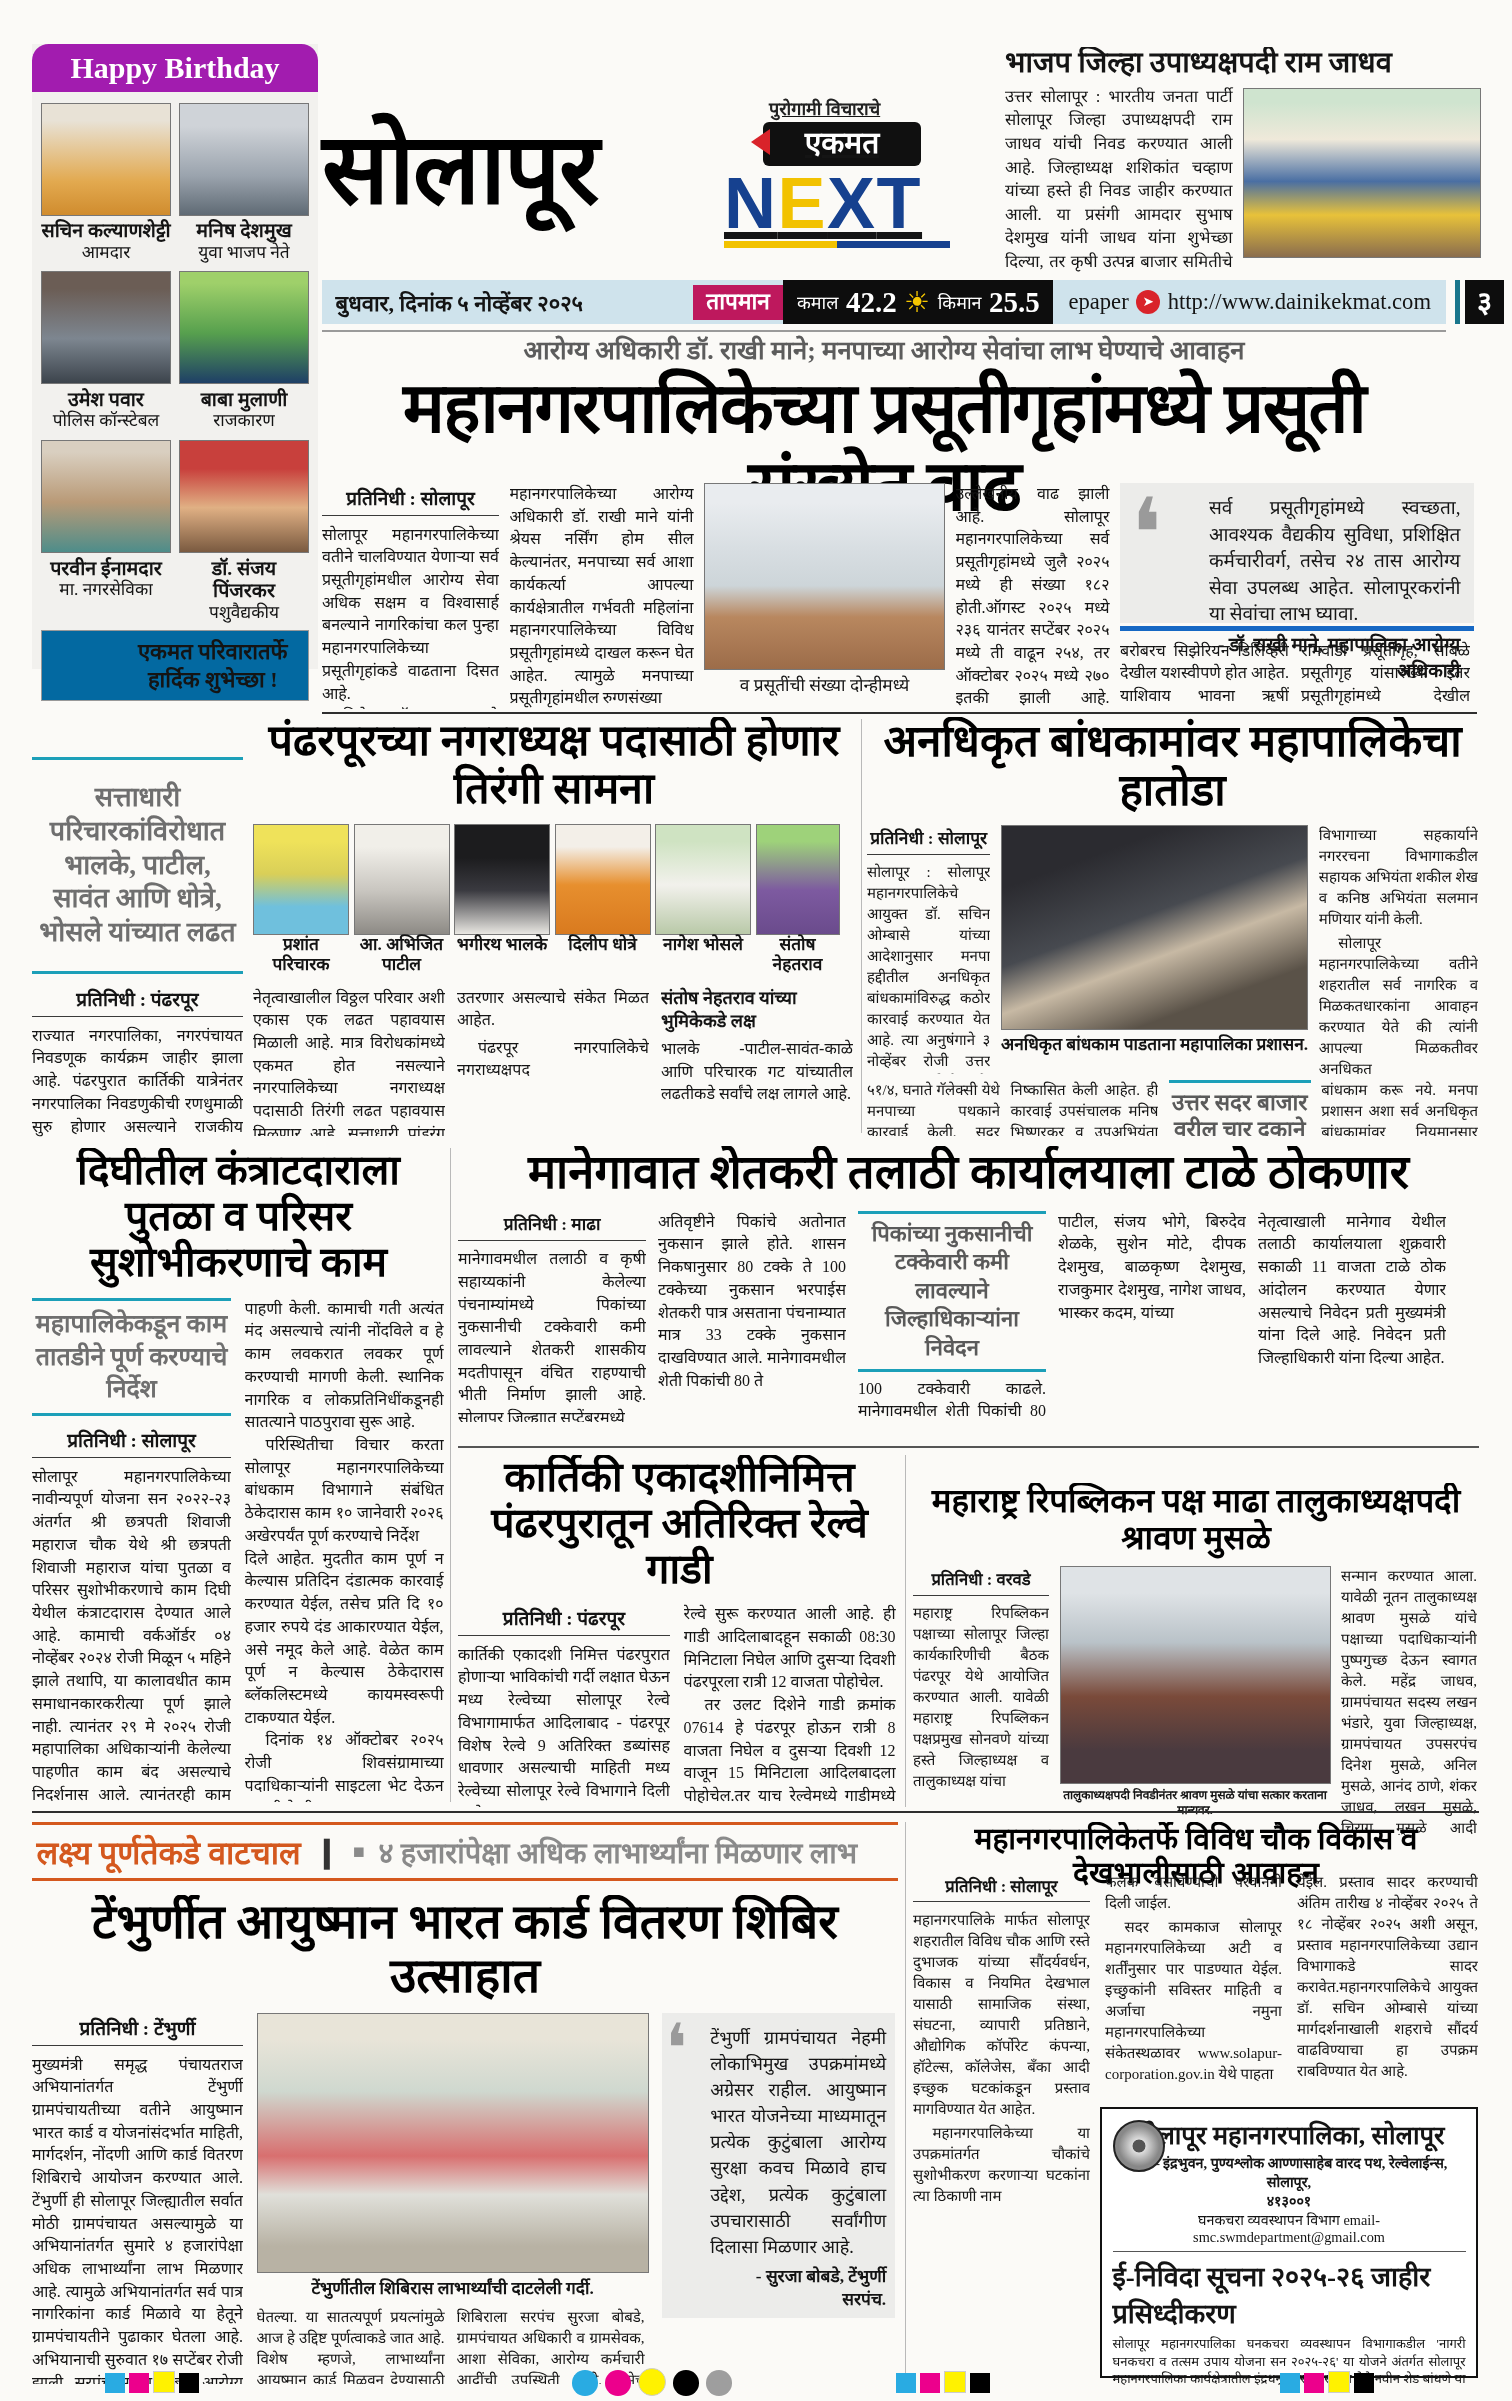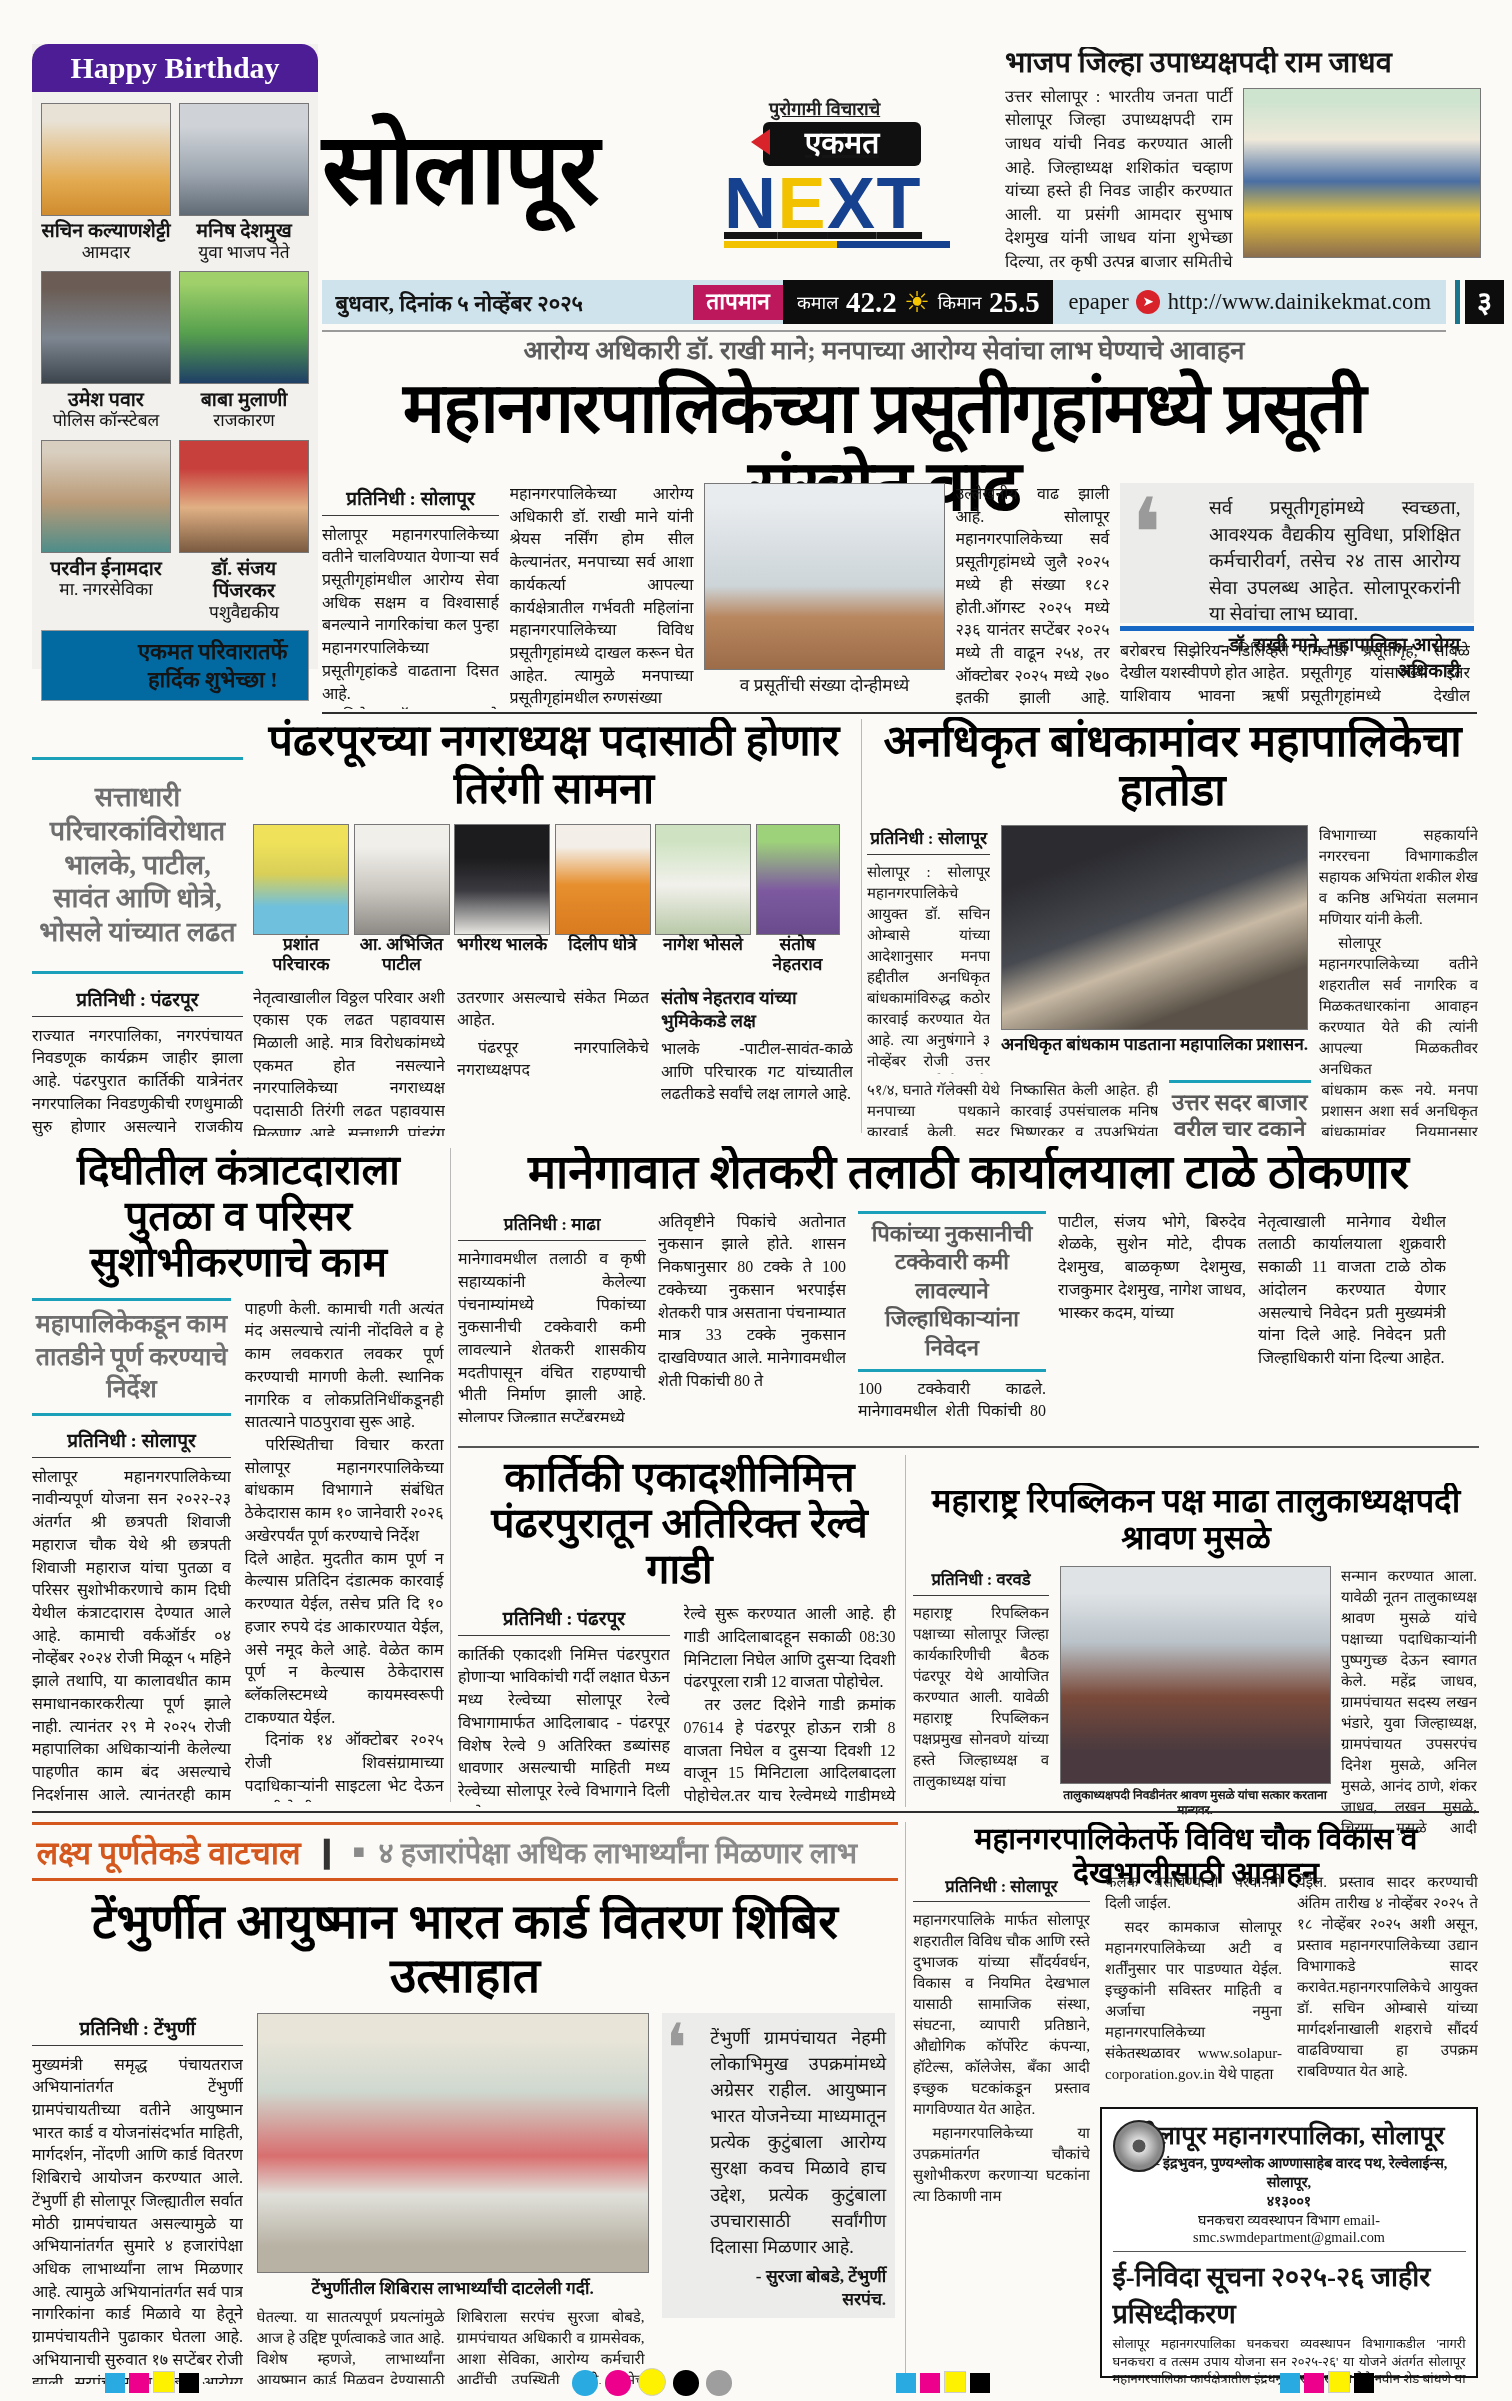--- a/index.html
+++ b/index.html
@@ -24,21 +24,21 @@
   .role-s{font-size:17.3px;text-align:center;line-height:1.15;}
   .reg-sq{width:19.6px;height:19.6px;display:inline-block;margin-right:4.5px;}
   .reg-ci{width:25.6px;height:25.6px;border-radius:50%;display:inline-block;margin-right:7.5px;}
 </style>
 </head>
 <body>
 
 <div class="page">
 
   <div class="abs" style="left:32px;top:44px;width:286px;height:625px;background:#f2f1ee;">
-    <div style="height:48px;background:#4c1d95;border-radius:16.6px 16.6px 0 0;color:#fff;font-weight:700;font-size:30px;text-align:center;line-height:47px;">Happy Birthday</div>
+    <div style="height:48px;background:#a21caf;border-radius:16.6px 16.6px 0 0;color:#fff;font-weight:700;font-size:30px;text-align:center;line-height:47px;">Happy Birthday</div>
     <div style="display:flex;flex-wrap:wrap;justify-content:space-between;padding:10.5px 9px 0 9px;">
       <div style="width:130px;">
         <div class="photo" style="height:113px;background:linear-gradient(180deg,#e8e2d6 15%,#e2a94f 70%,#d08c2e);"></div>
         <div class="name-s">सचिन कल्याणशेट्टी</div>
         <div class="role-s">आमदार</div>
       </div>
       <div style="width:130px;">
         <div class="photo" style="height:113px;background:linear-gradient(180deg,#cfd3d8 20%,#9aa3ad 65%,#5f6a74);"></div>
         <div class="name-s">मनिष देशमुख</div>
         <div class="role-s">युवा भाजप नेते</div>

